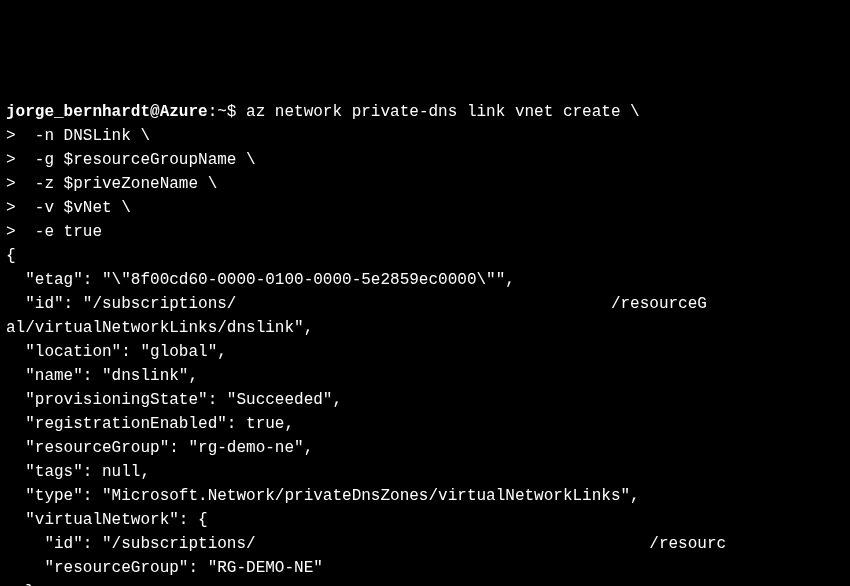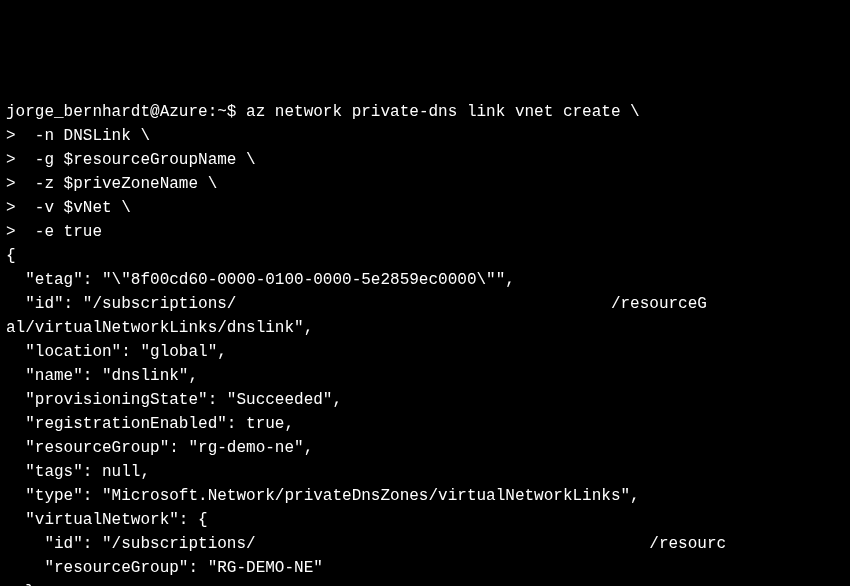--- a/index.html
+++ b/index.html
@@ -17,21 +17,21 @@
       width: 850px;
       height: 586px;
       overflow: hidden;
       white-space: pre;
     }
     .line {
       display: block;
       white-space: pre;
     }
     .bold {
-      font-weight: normal;
+      font-weight: bold;
     }
   </style>
 </head>
 <body>
 
 
 
 <div id="terminal"><div class="line"><span class="bold">jorge_bernhardt@Azure</span><span>:~$ </span><span>az network private-dns link vnet create \</span></div><div class="line"><span>&gt;  -n DNSLink \</span></div><div class="line"><span>&gt;  -g $resourceGroupName \</span></div><div class="line"><span>&gt;  -z $priveZoneName \</span></div><div class="line"><span>&gt;  -v $vNet \</span></div><div class="line"><span>&gt;  -e true</span></div><div class="line"><span>{</span></div><div class="line"><span>  "etag": "\"8f00cd60-0000-0100-0000-5e2859ec0000\"",</span></div><div class="line"><span>  "id": "/subscriptions/                                       /resourceG</span></div><div class="line"><span>al/virtualNetworkLinks/dnslink",</span></div><div class="line"><span>  "location": "global",</span></div><div class="line"><span>  "name": "dnslink",</span></div><div class="line"><span>  "provisioningState": "Succeeded",</span></div><div class="line"><span>  "registrationEnabled": true,</span></div><div class="line"><span>  "resourceGroup": "rg-demo-ne",</span></div><div class="line"><span>  "tags": null,</span></div><div class="line"><span>  "type": "Microsoft.Network/privateDnsZones/virtualNetworkLinks",</span></div><div class="line"><span>  "virtualNetwork": {</span></div><div class="line"><span>    "id": "/subscriptions/                                         /resourc</span></div><div class="line"><span>    "resourceGroup": "RG-DEMO-NE"</span></div><div class="line"><span>  },</span></div></div>
 
 

